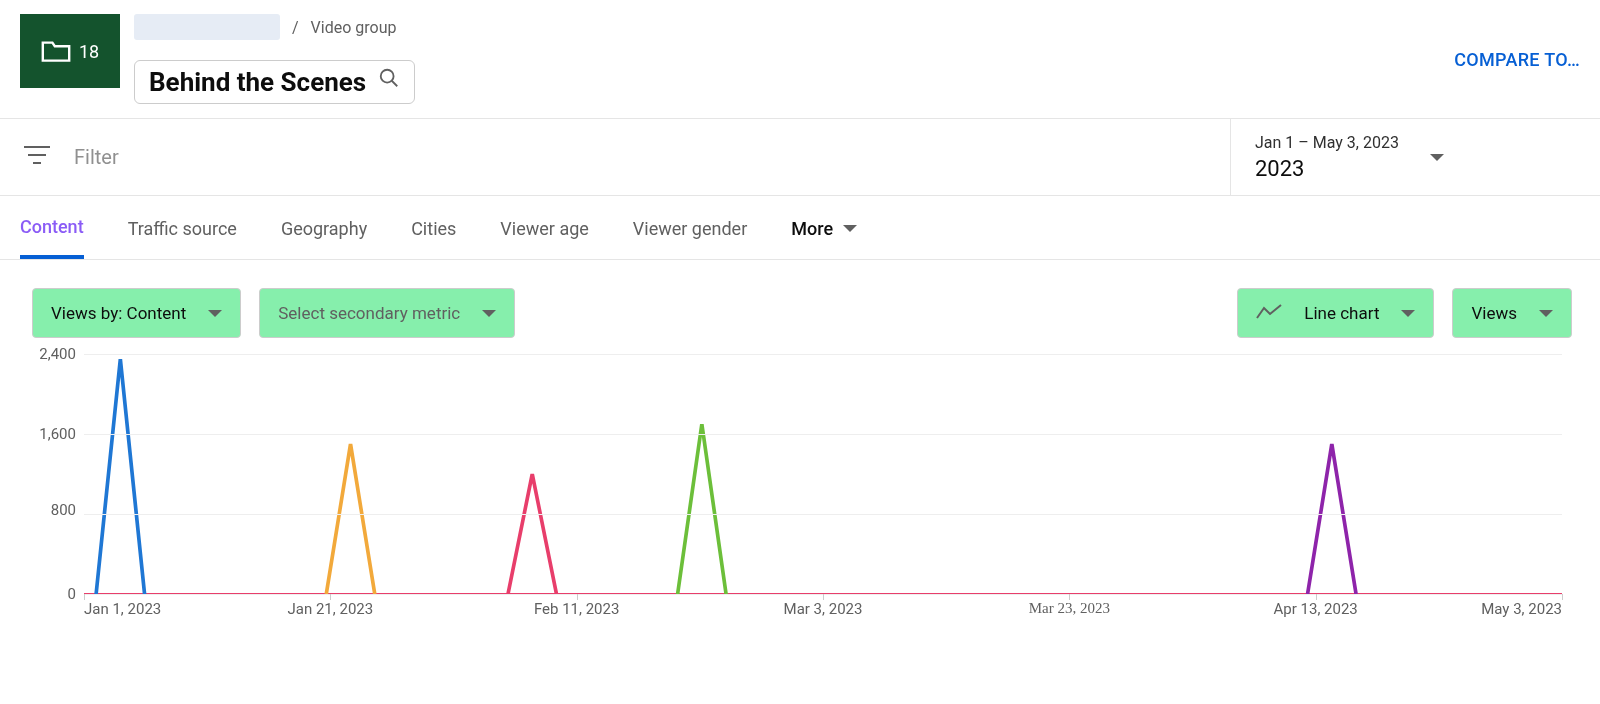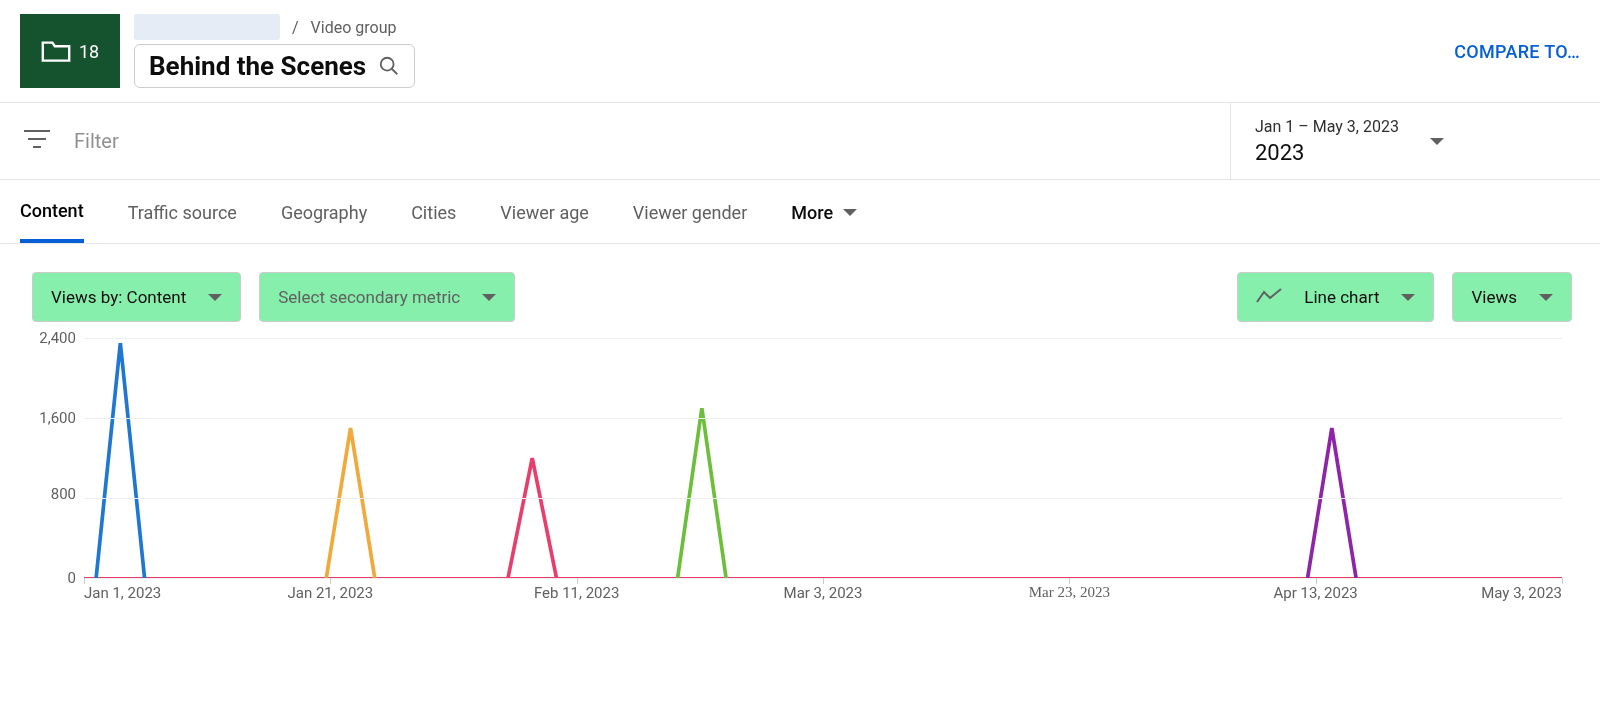--- a/index.html
+++ b/index.html
@@ -5,37 +5,37 @@
   * { box-sizing: border-box; margin: 0; padding: 0; }
   body { font-family: Roboto, Arial, sans-serif; color: #0d0d0d; background: #fff; width: 1600px; }
   
   .header { display: flex; align-items: flex-start; padding: 14px 20px 14px 20px; }
   .folder-badge { width: 100px; height: 74px; background: #14532d; color: #fff; display: flex; align-items: center; justify-content: center; gap: 8px; font-size: 18px; }
   .folder-badge svg { width: 30px; height: 24px; }
   .header-mid { margin-left: 14px; flex: 1; }
   .breadcrumb-row { display: flex; align-items: center; gap: 12px; font-size: 16px; color: #606060; margin-bottom: 4px; }
   .breadcrumb-redact { width: 146px; height: 26px; background: #e6ecf5; border-radius: 3px; }
   .slash { color: #606060; }
-  .search-pill { display: inline-flex; align-items: center; border: 1px solid #ccc; border-radius: 6px; padding: 6px 14px; gap: 12px; }
+  .search-pill { display: inline-flex; align-items: flex-start; border: 1px solid #ccc; border-radius: 6px; padding: 6px 14px; gap: 12px; margin-top: 16px; }
   .search-pill .title { font-size: 26px; font-weight: 700; color: #0d0d0d; }
   .search-pill svg { width: 22px; height: 22px; stroke: #606060; }
   .compare { margin-left: auto; color: #065fd4; font-weight: 500; font-size: 18px; letter-spacing: 0.3px; align-self: center; }
 
   .filter-bar { display: flex; align-items: stretch; border-top: 1px solid #e5e5e5; border-bottom: 1px solid #e5e5e5; }
   .filter-left { flex: 1; display: flex; align-items: center; padding: 20px 24px; gap: 24px; }
   .filter-icon svg { width: 26px; height: 20px; stroke: #606060; }
   .filter-text { color: #909090; font-size: 20px; }
   .date-block { border-left: 1px solid #e5e5e5; padding: 14px 24px; display: flex; align-items: center; gap: 31px; min-width: 370px; }
   .date-text .range { font-size: 16px; color: #303030; }
   .date-text .year { font-size: 22px; color: #0d0d0d; margin-top: 4px; }
   .caret-down { width: 0; height: 0; border-left: 7px solid transparent; border-right: 7px solid transparent; border-top: 7px solid #606060; }
 
   .tabs-row { display: flex; align-items: center; gap: 44px; padding: 20px 20px 0 20px; border-bottom: 1px solid #e5e5e5; font-size: 18px; color: #606060; }
   .tab { padding-bottom: 18px; cursor: pointer; }
-  .tab.active { color: #000000; font-weight: 500; border-bottom: 4px solid #065fd4; }
+  .tab.active { color: #8b5cf6; font-weight: 500; border-bottom: 4px solid #065fd4; }
   .more-tab { display: flex; align-items: center; gap: 10px; font-weight: 500; color: #0d0d0d; padding-bottom: 18px; }
 
   .controls-row { display: flex; align-items: center; gap: 18px; padding: 28px 28px 8px 32px; }
   .dropdown { border: 1px solid #ccc; border-radius: 4px; padding: 14px 18px; display: flex; align-items: center; gap: 22px; font-size: 17px; background: #86efac; cursor: pointer; }
   .dropdown.secondary { color: #606060; }
   .spacer { flex: 1; }
   .chart-type svg { width: 26px; height: 18px; }
 
   .chart-area { padding: 8px 28px 20px 28px; }
   .chart-inner { position: relative; height: 270px; margin-left: 56px; margin-right: 10px; }

